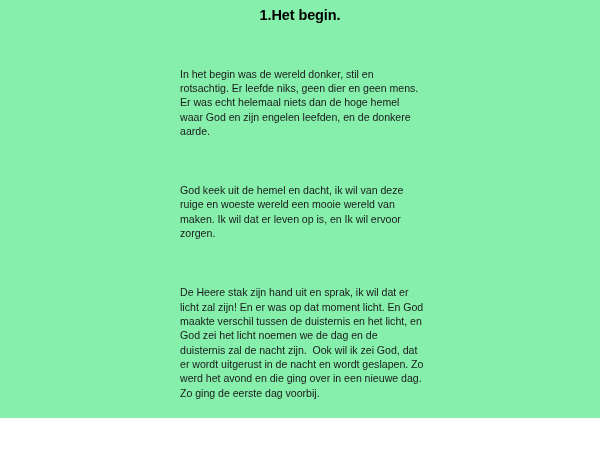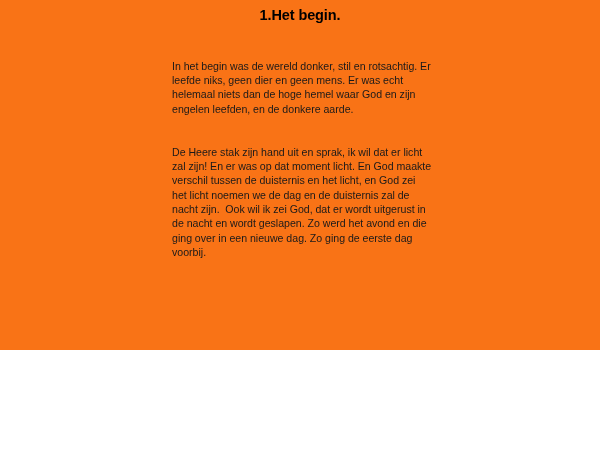--- a/index.html
+++ b/index.html
@@ -9,22 +9,22 @@
   body {
     width: 600px;
     height: 450px;
     background: #ffffff;
     font-family: "Liberation Sans", sans-serif;
     overflow: hidden;
   }
   .page {
     position: relative;
     width: 600px;
-    height: 350px;
-    background: #f97316;
+    height: 418px;
+    background: #86efac;
   }
   .doc-title {
     position: absolute;
     left: 0;
     top: 7px;
     width: 600px;
     text-align: center;
     font-size: 14.5px;
     font-weight: bold;
     color: #000000;
@@ -36,30 +36,31 @@
     top: 30px;
     width: 260px;
     font-size: 10.6px;
     line-height: 14.35px;
     color: #1a1a1a;
     text-align: left;
     white-space: pre-wrap;
     word-spacing: -0.1px;
   }
   .body-text p {
-    margin: 0;
+    margin: 8px;
     padding: 0;
   }
 </style>
 </head>
 <body>
 
 <div class="page">
 
   <div class="doc-title">1.Het begin.</div>
 
   <div class="body-text">
     <p>In het begin was de wereld donker, stil en rotsachtig. Er leefde niks, geen dier en geen mens. Er was echt helemaal niets dan de hoge hemel waar God en zijn engelen leefden, en de donkere aarde.</p>
+    <p>God keek uit de hemel en dacht, ik wil van deze ruige en woeste wereld een mooie wereld van maken. Ik wil dat er leven op is, en Ik wil ervoor zorgen.</p>
     <p>De Heere stak zijn hand uit en sprak, ik wil dat er licht zal zijn! En er was op dat moment licht. En God maakte verschil tussen de duisternis en het licht, en God zei het licht noemen we de dag en de duisternis zal de nacht zijn.  Ook wil ik zei God, dat er wordt uitgerust in de nacht en wordt geslapen. Zo werd het avond en die ging over in een nieuwe dag. Zo ging de eerste dag voorbij.</p>
     
   </div>
 
 </div>
 
 </body></html>

